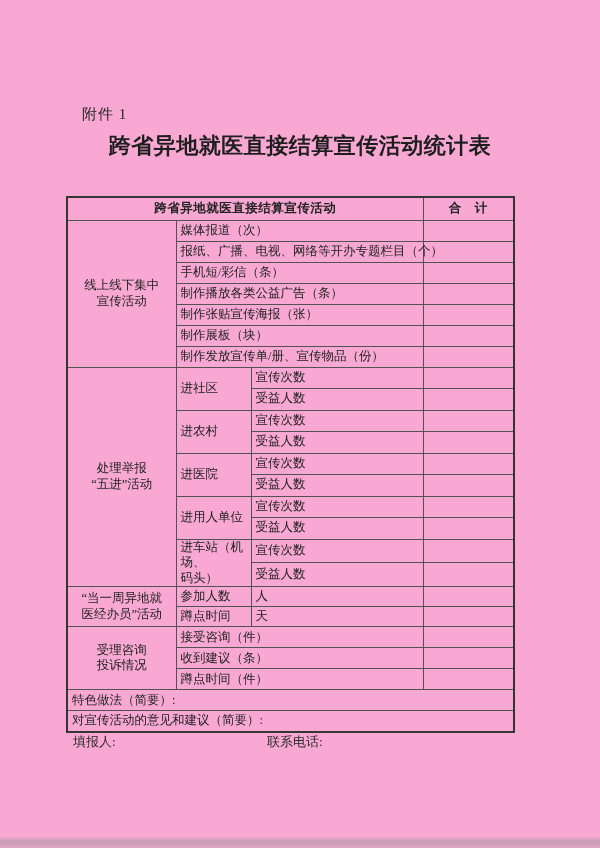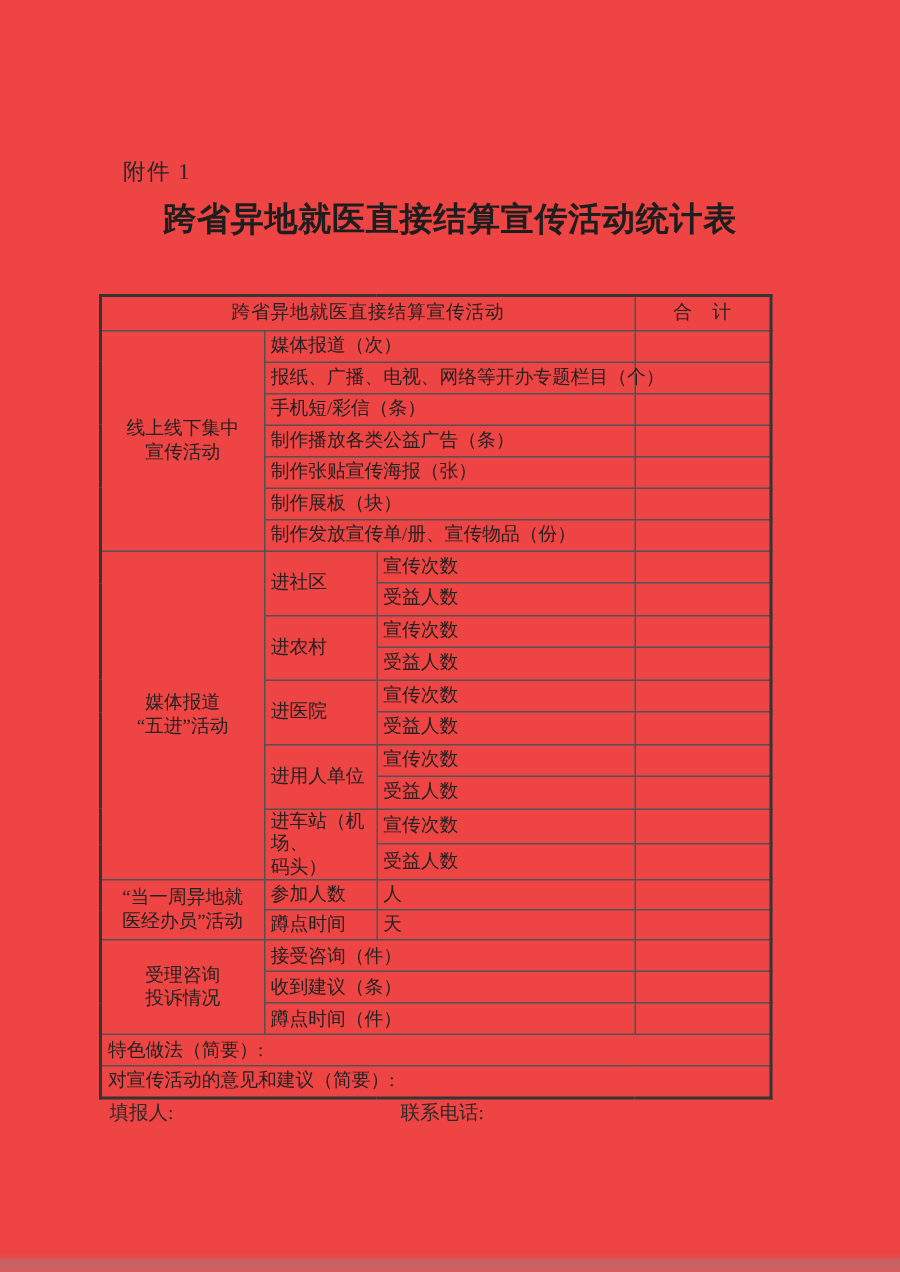--- a/index.html
+++ b/index.html
@@ -4,21 +4,21 @@
 <style>
   html, body { margin: 0; padding: 0; }
   body {
     width: 600px; height: 848px;
     background: #ffffff;
     font-family: "Liberation Serif", "DejaVu Serif", serif;
   }
   .page {
     position: relative;
     width: 600px; height: 848px;
-    background: #ef4444;
+    background: #f9a8d4;
     color: #262626;
     overflow: hidden;
   }
   .attachment {
     position: absolute; left: 82px; top: 105px;
     font-size: 15px; letter-spacing: 1px;
   }
   .title {
     position: absolute; left: 0; top: 131px; width: 600px;
     margin: 0; text-align: center;
@@ -48,21 +48,21 @@
     line-height: 1.25;
     color: #222222;
   }
   tr.h-header { height: 23px; }
   tr.h-s1 { height: 21px; }
   tr.h-s2 { height: 21.5px; }
   tr.h-s3 { height: 20px; padding-left: 34px; }
   tr.h-s4 { height: 21px; }
   tr.h-note { height: 21px; padding-left: 24px; }
   .th-activity, .th-total {
-    text-align: center; font-weight: normal;
+    text-align: center; font-weight: bold;
     font-size: 13.5px; letter-spacing: 0.5px; color: #1c1c1c;
   }
   .c-label {
     text-align: center; white-space: pre-line; padding: 0 2px;
   }
   .c-sub { white-space: pre-line; }
   .c-item { white-space: nowrap; overflow: visible; }
   .c-note { text-align: left; }
   .footer-label { position: absolute; top: 733px; font-size: 13px; color: #2a2a2a; }
   .filler { left: 73px; }
@@ -123,21 +123,21 @@
       <tr class="h-s1">
         <td colspan="2" class="c-item">制作展板（块）</td>
         <td class="c-total"></td>
       </tr>
       <tr class="h-s1">
         <td colspan="2" class="c-item">制作发放宣传单/册、宣传物品（份）</td>
         <td class="c-total"></td>
       </tr>
 
       <tr class="h-s2">
-        <td rowspan="10" class="c-label">媒体报道
+        <td rowspan="10" class="c-label">处理举报
 “五进”活动</td>
         <td rowspan="2" class="c-sub">进社区</td>
         <td class="c-item">宣传次数</td>
         <td class="c-total"></td>
       </tr>
       <tr class="h-s2">
         <td class="c-item">受益人数</td>
         <td class="c-total"></td>
       </tr>
       <tr class="h-s2">

